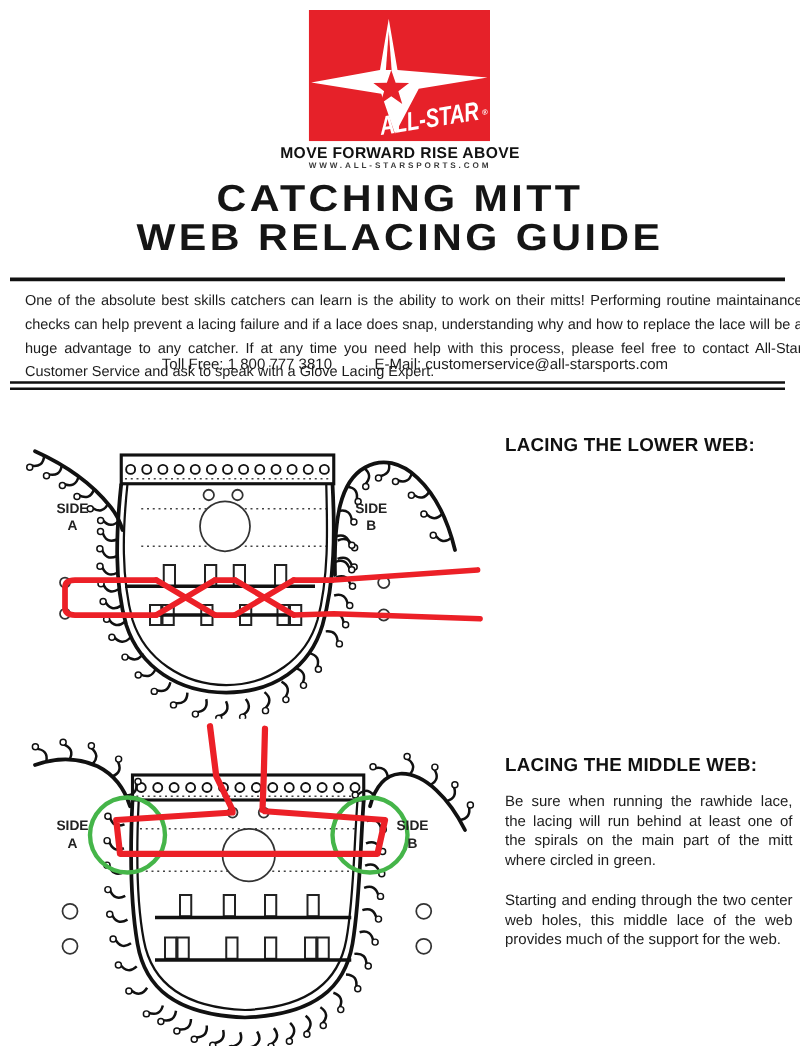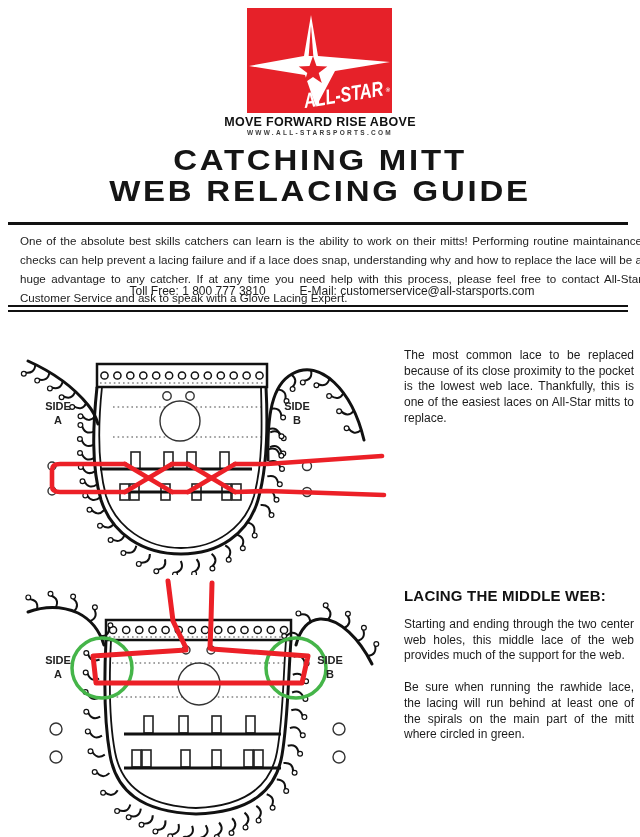--- a/index.html
+++ b/index.html
@@ -26,21 +26,21 @@
   .intro{left:20px;top:231px;width:622px;font-size:11.6px;line-height:19px;
          text-align:justify;color:#1c1c1c;}
   .contact{left:0;top:284px;width:640px;text-align:center;font-size:12px;color:#1c1c1c;padding-left:12px;}
   .contact .gap{display:inline-block;width:34px;}
 
   
   .sect{width:230px;left:404px;}
   .sect h2{margin:0 0 13px 0;font-size:15px;font-weight:800;letter-spacing:.2px;color:#111;}
   .sect p{margin:0 0 16px 0;font-size:12px;line-height:15.7px;text-align:justify;color:#1c1c1c;}
   .sect1{top:348px;}
-  .sect2{top:587px;}
+  .sect2{top:604px;}
 
   
   svg text{font-family:"Liberation Sans",sans-serif;}
   .side-label{font-size:11px;font-weight:600;fill:#222;text-anchor:middle;}
   .outline{fill:none;stroke:#111;}
   .thick{stroke-width:3px;}
   .thin{stroke-width:1.8px;}
   .edge{fill:none;stroke:#111;stroke-width:3px;stroke-linecap:round;}
   .guide{fill:none;stroke:none;}
   .hole{fill:#fff;stroke:#111;stroke-width:1.5px;}
@@ -83,21 +83,21 @@
 
   <div class="abs intro">One of the absolute best skills catchers can learn is the ability to work on their mitts!  Performing routine maintainance checks can help prevent a lacing failure and if a lace does snap, understanding why and how to replace the lace will be a huge advantage to any catcher.  If at any time you need help with this process, please feel free to contact All-Star Customer Service and ask to speak with a Glove Lacing Expert.</div>
 
   <div class="abs contact">
     <span>Toll Free: 1 800 777 3810</span><span class="gap"></span><span>E-Mail: customerservice@all-starsports.com</span>
   </div>
 
   <div class="abs rule2"></div>
 
   <div class="abs sect sect1">
-    <p>The most common lace to be replaced because of its close proximity to the pocket is the lowest web lace.  Thankfully, this is one of the easiest laces on All-Star mitts to replace.</p>
+    <h2>LACING THE LOWER WEB:</h2>
   </div>
 
   <svg class="abs" style="left:0;top:333px;" width="400" height="242" viewBox="0 333 400 242">
     <g>
 
       <line class="dotted" x1="113" y1="407" x2="262" y2="407"></line>
       <line class="dotted" x1="113" y1="437" x2="262" y2="437"></line>
       <circle class="wcirc" cx="180" cy="421" r="20"></circle>
       <circle class="wcirc" cx="167" cy="396" r="4.2"></circle>
       <circle class="wcirc" cx="190" cy="396" r="4.2"></circle>
@@ -238,22 +238,22 @@
       <path class="lace" d="M235,492 L267,491 L384,495"></path>
     </g>
     <text class="side-label" x="58" y="410">SIDE</text>
     <text class="side-label" x="58" y="424">A</text>
     <text class="side-label" x="297" y="410">SIDE</text>
     <text class="side-label" x="297" y="424">B</text>
   </svg>
 
   <div class="abs sect sect2">
     <h2>LACING THE MIDDLE WEB:</h2>
+    <p>Be sure when running the rawhide lace, the lacing will run behind at least one of the spirals on the main part of the mitt where circled in green.</p>
     <p>Starting and ending through the two center web holes, this middle lace of the web provides much of the support for the web.</p>
-    <p>Be sure when running the rawhide lace, the lacing will run behind at least one of the spirals on the main part of the mitt where circled in green.</p>
   </div>
 
   <svg class="abs" style="left:0;top:575px;" width="400" height="262" viewBox="0 575 400 262">
     <g>
       <line class="dotted" x1="112" y1="663" x2="286" y2="663"></line>
       <line class="dotted" x1="112" y1="697" x2="286" y2="697"></line>
       <circle class="wcirc" cx="199" cy="684" r="21"></circle>
 
       <rect x="106" y="620" width="185" height="20" fill="#fff" stroke="#111" stroke-width="2.5"></rect>
       <path class="hole-row guide" d="M113,630 L284,630"></path>

